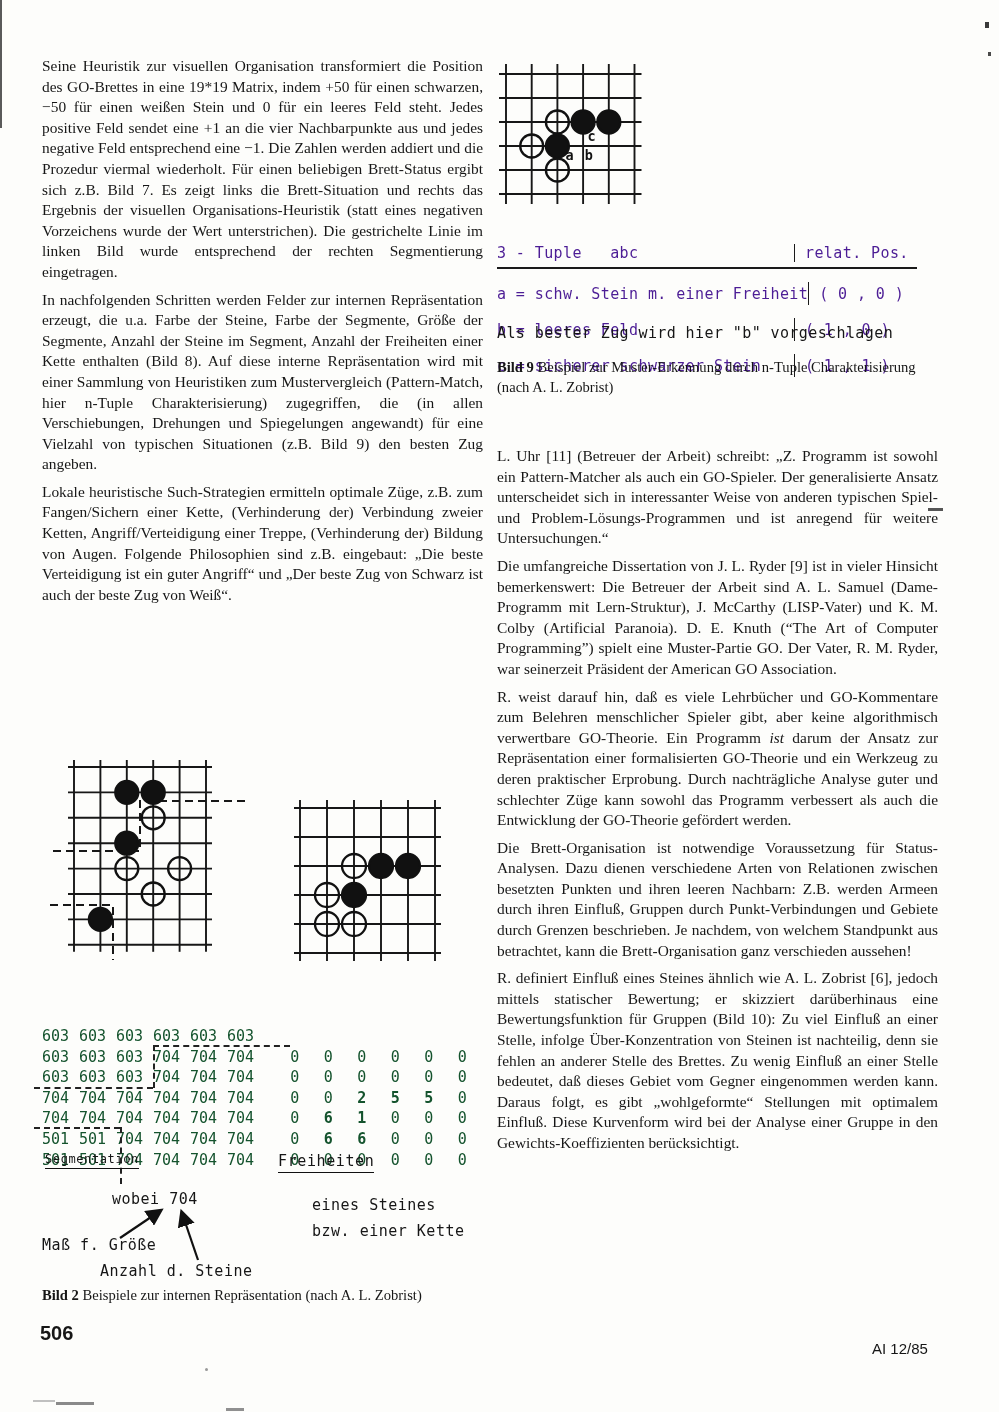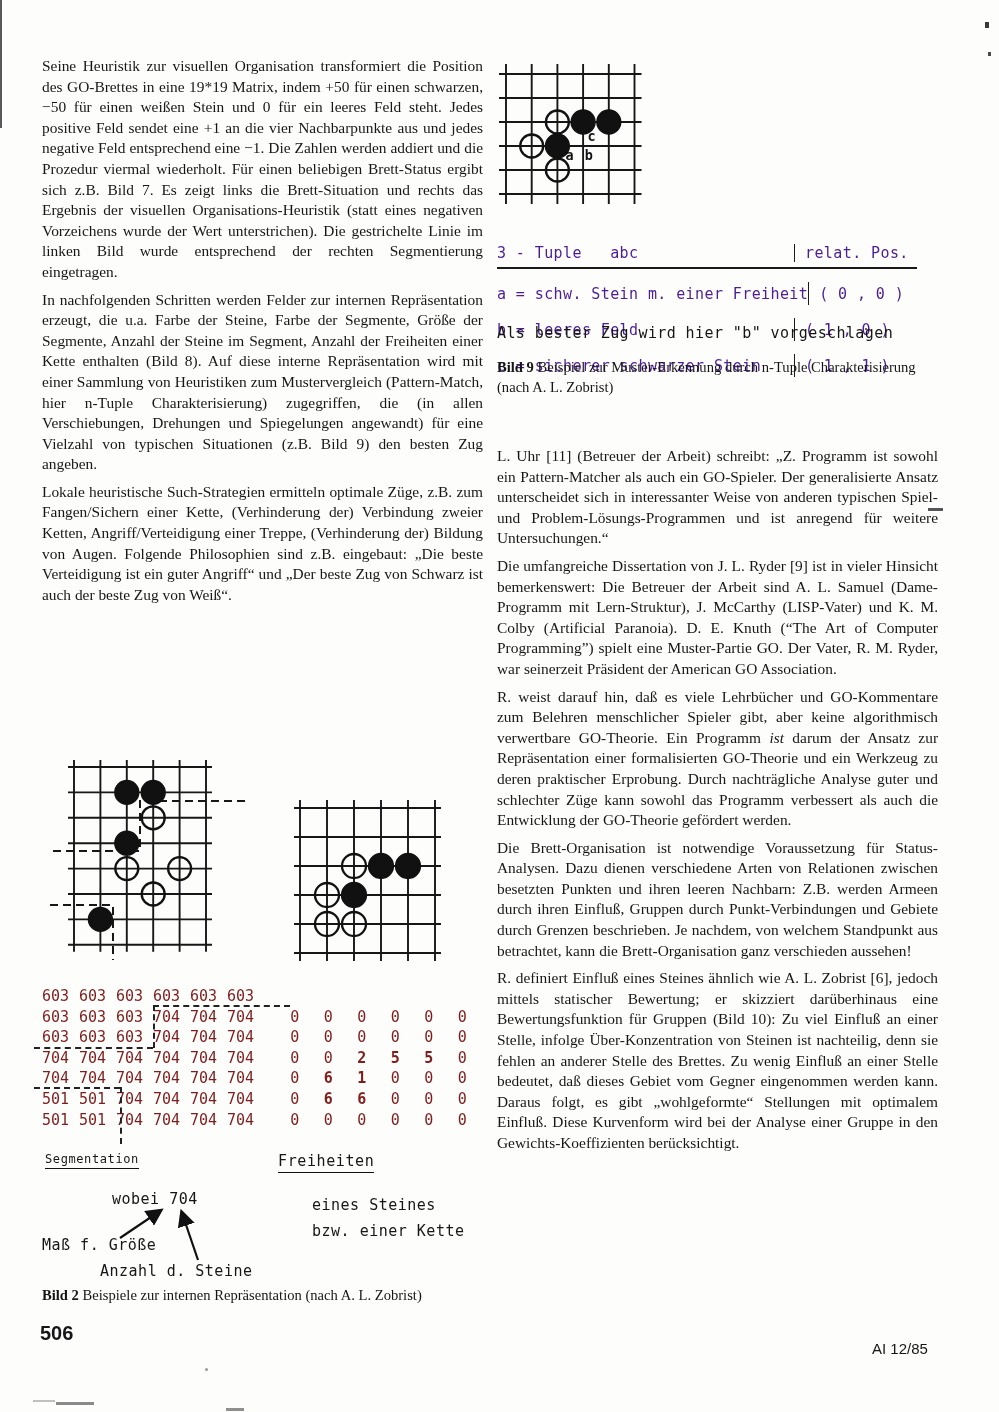--- a/index.html
+++ b/index.html
@@ -15,22 +15,22 @@
   
   .t9{position:absolute;left:497px;top:212px;width:420px;font-family:"DejaVu Sans Mono",monospace;
       font-size:15px;letter-spacing:.4px;color:#4c1d95;}
   .t9-head{display:flex;align-items:flex-end;border-bottom:2px solid #1a1a1a;padding-bottom:5px;}
   .t9-hl{flex:1;white-space:pre;}
   .t9-hr{width:112px;border-left:1.6px solid #1a1a1a;padding-left:10px;white-space:pre;margin-top:32px;}
   .t9-row{display:flex;margin-top:13px;}
   .t9-rl{flex:1;padding:3px 0 2px 0;white-space:pre;}
   .t9-rr{width:112px;border-left:1.6px solid #1a1a1a;padding:3px 0 2px 10px;white-space:pre;}
   
-  .matrix{position:absolute;left:42px;top:986px;width:480px;font-family:"DejaVu Sans Mono",monospace;
-          font-size:15px;color:#7f1d1d;}
+  .matrix{position:absolute;left:42px;top:1026px;width:480px;font-family:"DejaVu Sans Mono",monospace;
+          font-size:15px;color:#14532d;}
   .m-row{display:flex;height:20.6px;line-height:20.6px;}
   .m-cl{width:37px;}
   .m-gap{width:14px;}
   .m-cr{width:33.5px;text-align:center;}
   .m-cr.bold{font-weight:bold;}
   .m-dash{position:absolute;}
   .underl{display:inline-block;border-bottom:1.6px solid #111;padding-bottom:2px;letter-spacing:.6px;}
   .caption{font-size:14.6px;line-height:19.5px;}
   .caption .cb{font-weight:bold;}
   .artifact{position:absolute;}

